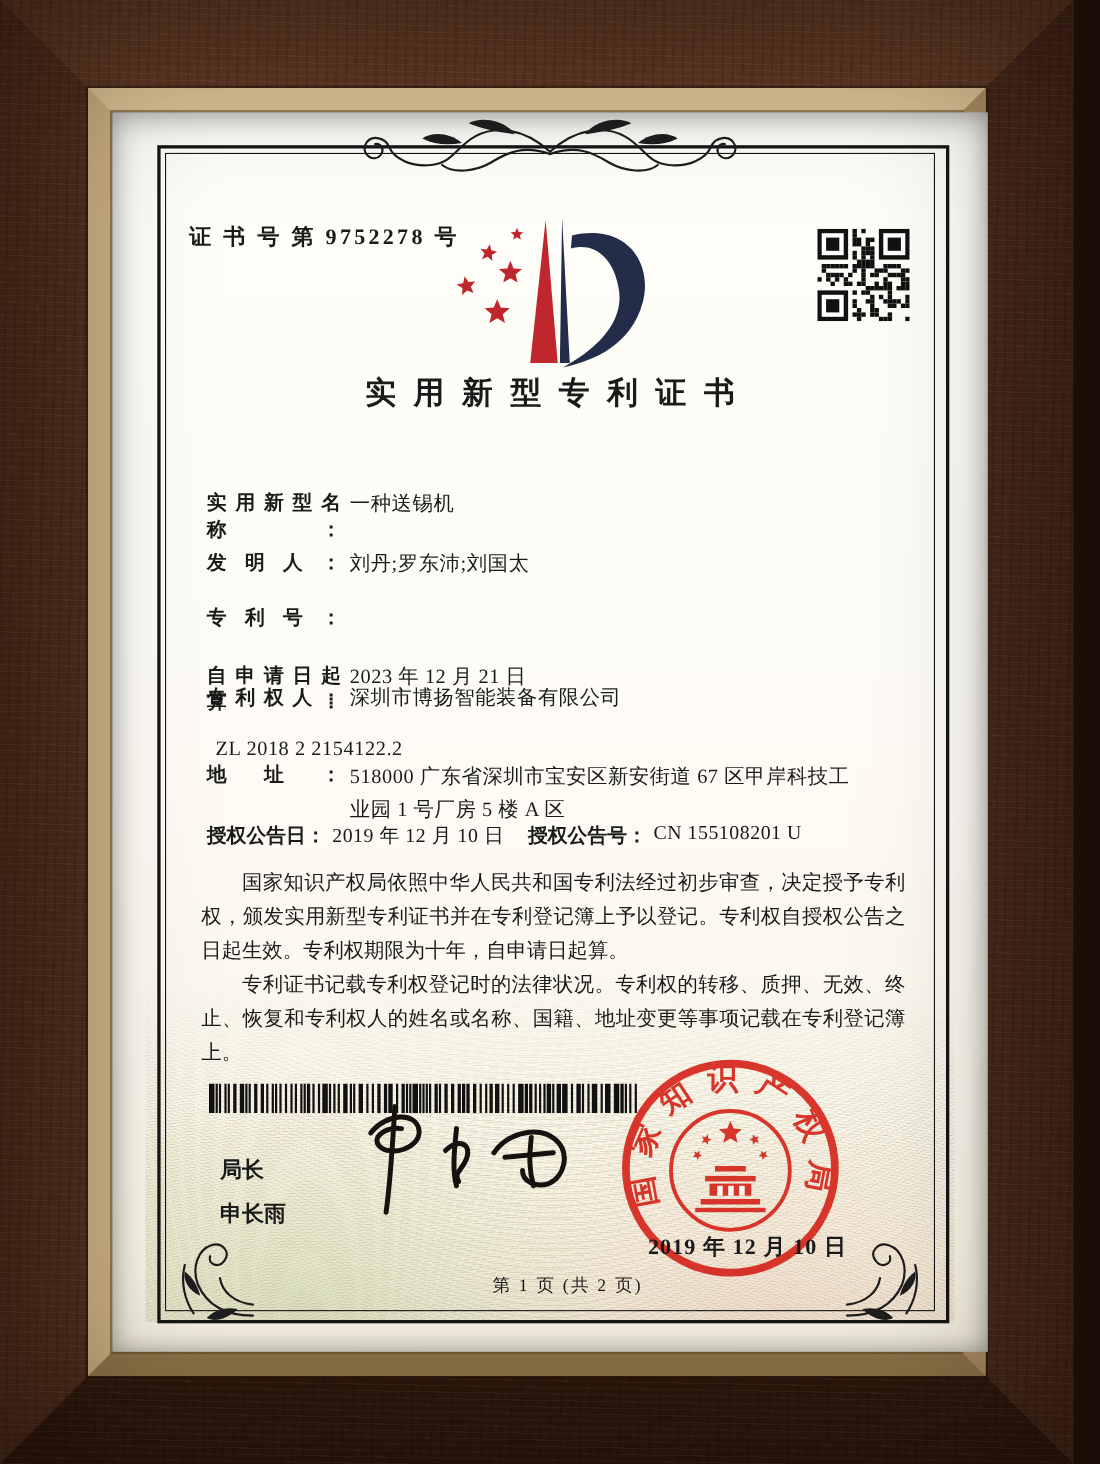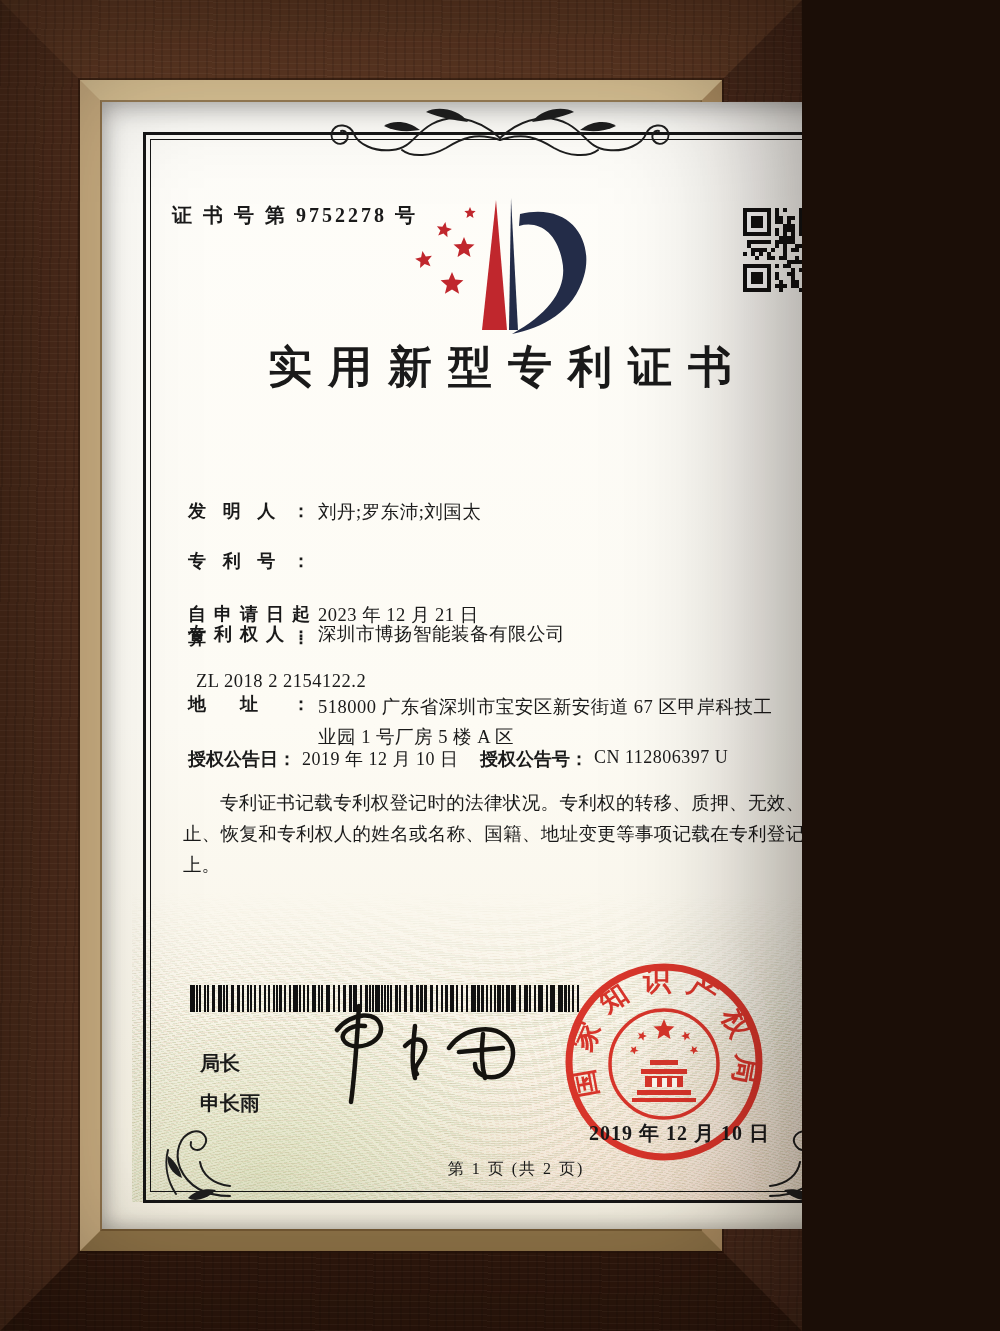--- a/index.html
+++ b/index.html
@@ -1,16 +1,16 @@
 <!DOCTYPE html>
 <html><head>
 <meta charset="utf-8">
 <style>
   html,body{margin:0;padding:0;background:#1b0e07;}
-  #stage{position:relative;width:802px;height:1331px;overflow:hidden;
+  #stage{position:relative;width:976px;height:1331px;overflow:hidden;
          font-family:"Liberation Serif","DejaVu Serif",serif;color:#1a1a1a;}
   
   .wood{position:absolute;inset:0;box-sizing:border-box;border:80px solid;
         border-color:#5d3823 #46281a #2f180d #4e2d1c;background:transparent;}
   .wood-grain{position:absolute;inset:0;pointer-events:none;
         background:repeating-linear-gradient(91deg,rgba(0,0,0,.10) 0 2px,rgba(0,0,0,0) 2px 9px),
                    repeating-linear-gradient(1deg,rgba(255,235,210,.05) 0 1px,rgba(0,0,0,0) 1px 6px);}
   .gold{position:absolute;inset:80px;box-sizing:border-box;border:22px solid;
         border-color:#d9c294 #ad8e62 #8f7448 #c9ad80;
         box-shadow:0 0 0 2px rgba(35,18,7,.55);}
@@ -30,21 +30,21 @@
          repeating-radial-gradient(120% 110% at 20% 140%,rgba(210,140,120,.14) 0 1.5px,transparent 1.5px 7px),
          repeating-radial-gradient(130% 115% at 80% 140%,rgba(190,180,110,.14) 0 1.5px,transparent 1.5px 8px);
         -webkit-mask-image:linear-gradient(to bottom,transparent 0,#000 45%);
         mask-image:linear-gradient(to bottom,transparent 0,#000 45%);}
   
   .cert-border{position:absolute;left:41px;top:30px;width:714px;height:1065px;border:3px solid #161616;}
   .cert-border-inner{position:absolute;left:48px;top:37px;width:698px;height:1051px;border:1.5px solid #161616;}
   .orn{position:absolute;z-index:3;}
   
   .cert-no{position:absolute;left:70px;top:100px;font-size:20px;letter-spacing:3px;font-weight:600;}
-  .title{position:absolute;left:0;top:236px;width:100%;text-align:center;font-size:44px;
+  .title{position:absolute;left:0;top:236px;width:100%;text-align:center;font-size:28px;
          font-weight:700;letter-spacing:16px;padding-left:16px;box-sizing:border-box;}
   .row{position:absolute;left:86px;display:flex;align-items:flex-start;font-size:18.5px;}
   .f-label{display:inline-block;width:122px;flex:0 0 122px;font-size:18px;font-weight:600;
          font-family:"Liberation Sans","DejaVu Sans",sans-serif;
          text-align:justify;text-align-last:justify;text-justify:inter-character;}
   .f-value{margin-left:8px;letter-spacing:.5px;}
   .addr .f-value{width:472px;line-height:30px;}
   .grant-pair{display:flex;font-size:18px;}
   .g-label{font-weight:600;font-family:"Liberation Sans","DejaVu Sans",sans-serif;}
   .g-value{margin-left:6px;letter-spacing:.5px;}
@@ -248,20 +248,24 @@
         <rect x="56" y="0" width="28" height="28" fill="#111"></rect>
         <rect x="60" y="4" width="20" height="20" fill="#fff"></rect>
         <rect x="64" y="8" width="12" height="12" fill="#111"></rect>
         <rect x="0" y="56" width="28" height="28" fill="#111"></rect>
         <rect x="4" y="60" width="20" height="20" fill="#fff"></rect>
         <rect x="8" y="64" width="12" height="12" fill="#111"></rect>
       </svg>
 
     <div class="title">实用新型专利证书</div>
 
+    <div class="row" style="top:343px;">
+      <span class="f-label">实用新型名称：</span>
+      <span class="f-value">一种送锡机</span>
+    </div>
     <div class="row" style="top:397px;">
       <span class="f-label">发明人：</span>
       <span class="f-value">刘丹;罗东沛;刘国太</span>
     </div>
     <div class="row" style="top:447px;flex-direction:column;">
       <span class="f-label">专利号：</span>
       <span class="f-value">ZL 2018 2 2154122.2</span>
     </div>
     <div class="row" style="top:500px;">
       <span class="f-label">自申请日起算：</span>
@@ -275,24 +279,25 @@
       <span class="f-label">地址：</span>
       <span class="f-value">518000 广东省深圳市宝安区新安街道 67 区甲岸科技工业园 1 号厂房 5 楼 A 区</span>
     </div>
 
     <div class="grant-pair abs" style="left:86px;top:645px;">
       <span class="g-label">授权公告日：</span>
       <span class="g-value">2019 年 12 月 10 日</span>
     </div>
     <div class="grant-pair abs" style="left:378px;top:645px;">
       <span class="g-label">授权公告号：</span>
-      <span class="g-value">CN 112806397 U</span>
+      <span class="g-value">CN 155108201 U</span>
     </div>
 
     <div class="paras">
+      <p>国家知识产权局依照中华人民共和国专利法经过初步审查，决定授予专利权，颁发实用新型专利证书并在专利登记簿上予以登记。专利权自授权公告之日起生效。专利权期限为十年，自申请日起算。</p>
       <p>专利证书记载专利权登记时的法律状况。专利权的转移、质押、无效、终止、恢复和专利权人的姓名或名称、国籍、地址变更等事项记载在专利登记簿上。</p>
     </div>
 
     <svg id="bc-svg" class="abs" style="left:86px;top:883px;" width="396" height="27" viewBox="0 0 396 27">
         <rect x="2" y="0" width="5" height="27" fill="#111"></rect>
         <rect x="8" y="0" width="2" height="27" fill="#111"></rect>
         <rect x="11" y="0" width="2" height="27" fill="#111"></rect>
         <rect x="16" y="0" width="2" height="27" fill="#111"></rect>
         <rect x="19" y="0" width="2" height="27" fill="#111"></rect>
         <rect x="24" y="0" width="3" height="27" fill="#111"></rect>

